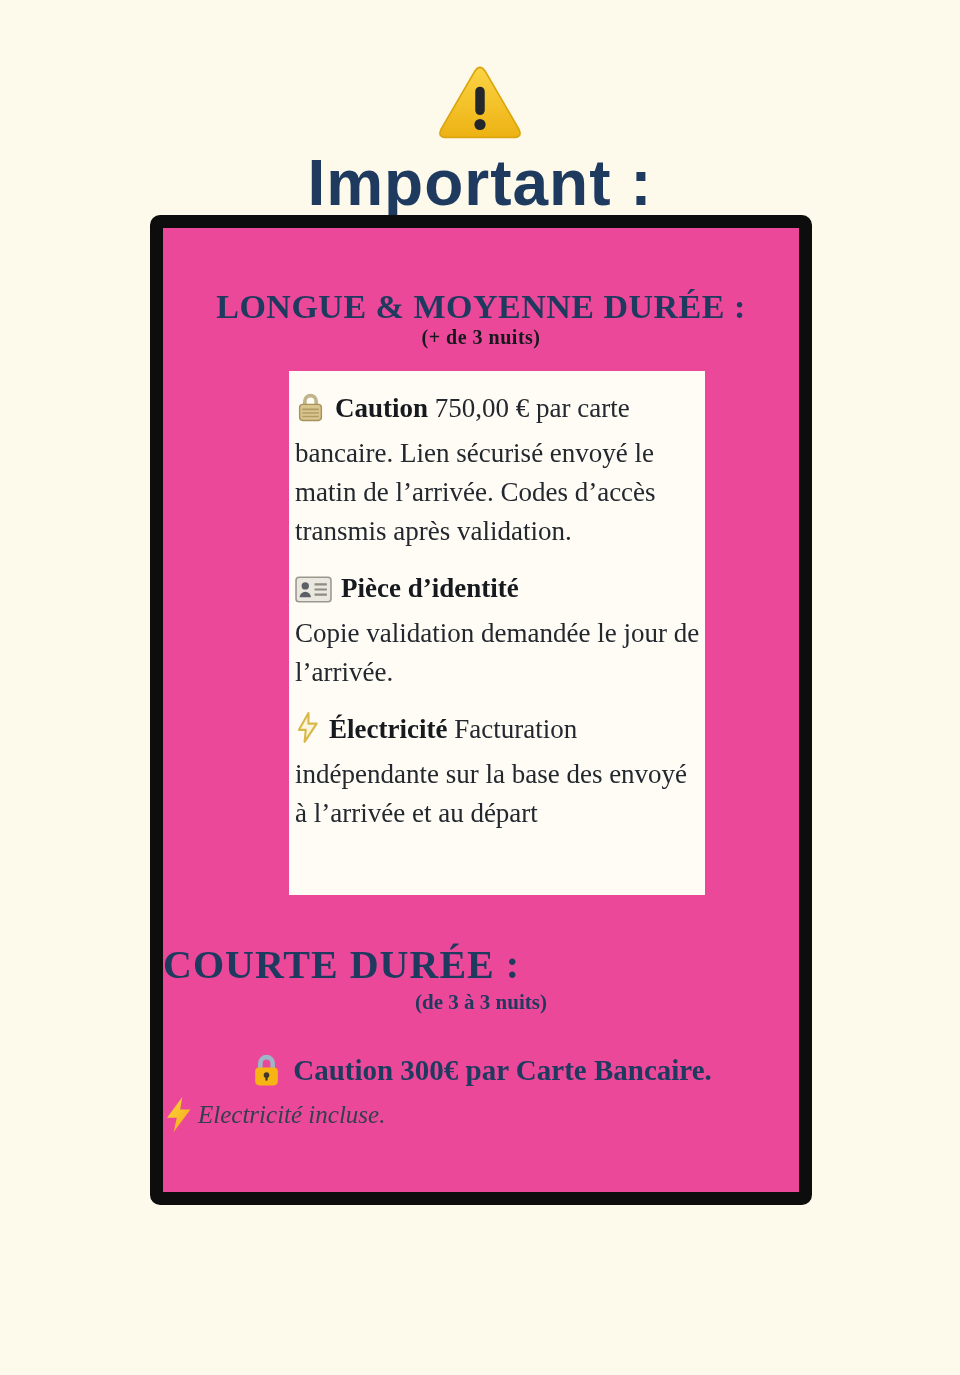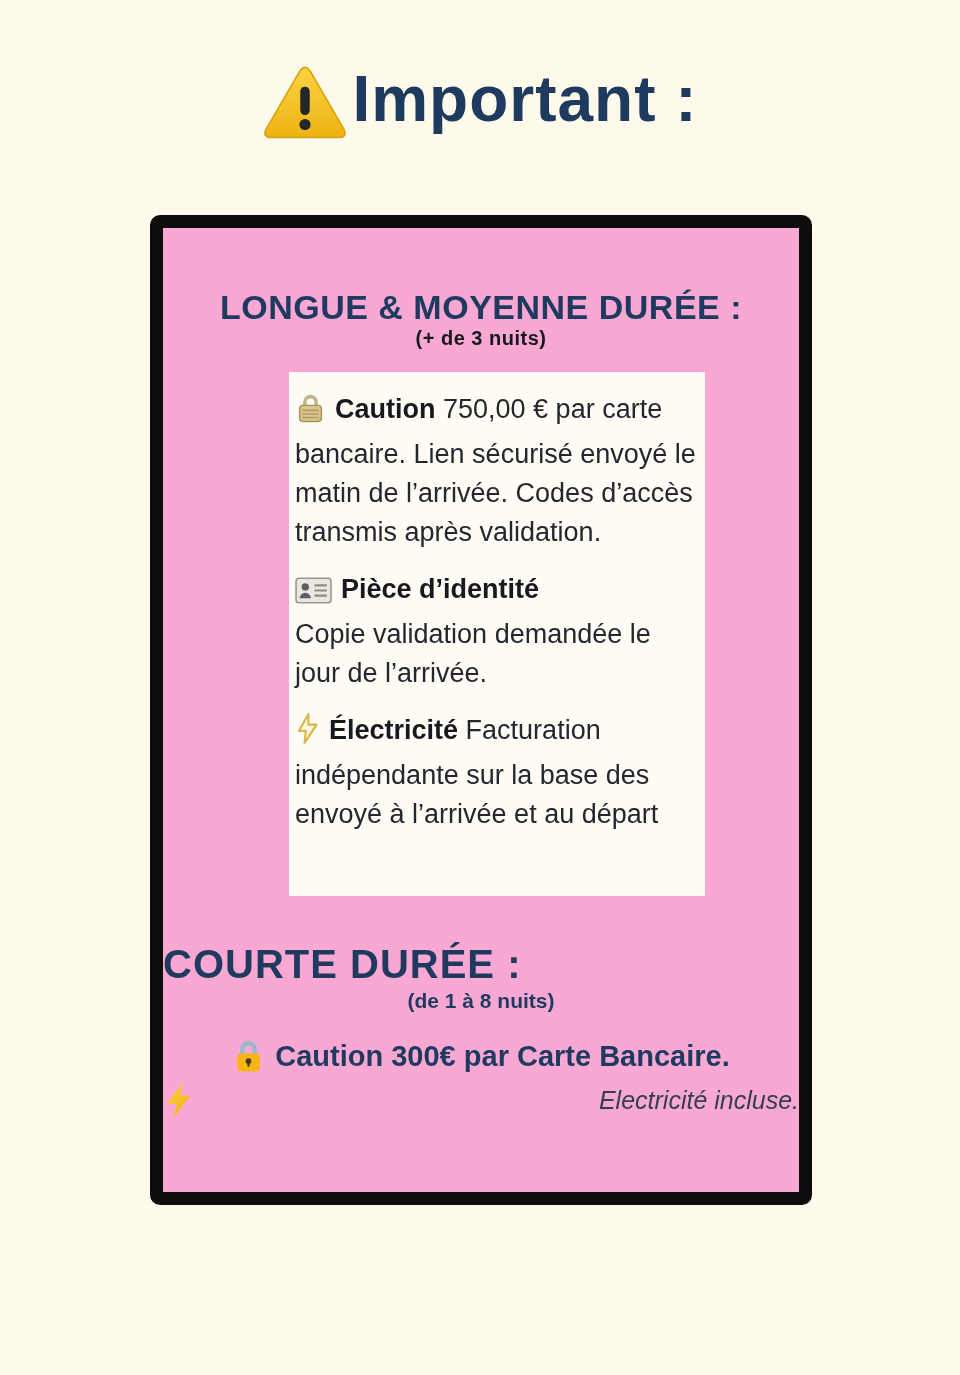--- a/index.html
+++ b/index.html
@@ -4,31 +4,32 @@
 <style>
   html, body { margin: 0; padding: 0; }
   body {
     width: 960px; height: 1375px;
     background: #fdfaeb;
     font-family: "Liberation Sans", sans-serif;
     position: relative; overflow: hidden;
   }
   .title-row {
     position: absolute; top: 56px; left: 0; width: 100%;
-    display: flex; align-items: center; justify-content: center; gap: 4px;
+    display: flex; align-items: center; justify-content: center; gap: 4px; flex-direction: column;
   }
   .warning-svg { width: 86px; height: 78px; margin-top: 8px; }
   .title-text {
     font-size: 64px; font-weight: bold; color: #1e3a5f; letter-spacing: 1px;
   }
   .card {
     position: absolute; left: 150px; top: 215px;
     width: 662px; height: 990px; box-sizing: border-box;
     border: 13px solid #0d0d0d; border-radius: 10px;
-    background: #f9a8d4;
+    background: #ec4899;
+    font-family: Liberation Serif, serif;
   }
   .h-long {
     margin-top: 60px; text-align: center;
     font-size: 34px; font-weight: bold; color: #1e3a5f; letter-spacing: 0.5px;
   }
   .sub-long {
     text-align: center;
     font-size: 20px; font-weight: bold; color: #15181d; letter-spacing: 0.5px;
   }
   .panel {
@@ -42,27 +43,27 @@
   .item.block-text .text { display: block; }
   .h-short {
     margin-top: 46px; 
     font-size: 40px; font-weight: bold; color: #1e3a5f; letter-spacing: 1px;
   }
   .sub-short {
     margin-top: 2px; text-align: center;
     font-size: 21px; font-weight: bold; color: #1e3a5f;
   }
   .caution-short {
-    margin-top: 26px;
+    margin-top: 38px;
     display: flex; align-items: center; justify-content: center; gap: 10px;
     font-size: 29px; font-weight: bold; color: #1e3a5f;
   }
   .elec-short {
     margin-top: 8px;
-    display: flex; align-items: center; justify-content: space-between; gap: 23px;
+    display: flex; align-items: center; justify-content: flex-start; gap: 4px;
     font-size: 25px; font-style: italic; color: #333f4e;
   }
 </style>
 </head>
 <body>
 
 <div class="title-row">
   <svg class="warning-svg" viewBox="0 0 100 90" aria-hidden="true">
     <defs>
       <linearGradient id="wg" x1="0" y1="0" x2="0" y2="1">
@@ -112,21 +113,21 @@
         <svg width="25" height="33" viewBox="0 0 26 34" aria-hidden="true">
           <path d="M14 2 L4 19.5 h7.2 L10 32 L22.5 13 h-8.5 Z" fill="#fdf6dd" stroke="#d9b84a" stroke-width="2.2" stroke-linejoin="round"></path>
         </svg>
       </span><b>Électricité</b>
       <span class="text">Facturation indépendante sur la base des envoyé à l’arrivée et au départ</span>
     </div>
 
   </div>
 
   <div class="h-short">COURTE DURÉE :</div>
-  <div class="sub-short">(de 1 à 8 nuits)</div>
+  <div class="sub-short">(de 3 à 3 nuits)</div>
 
   <div class="caution-short">
     <svg width="33" height="35" viewBox="0 0 32 34" aria-hidden="true">
       <path d="M10 16 V10 a6 6 0 0 1 12 0 v6" fill="none" stroke="#9db7c9" stroke-width="4.4" stroke-linecap="round"></path>
       <rect x="5" y="14" width="22" height="17.5" rx="4" fill="#f6b513"></rect>
       <circle cx="16" cy="21.5" r="2.7" fill="#41372a"></circle>
       <rect x="14.9" y="21.5" width="2.2" height="5.5" rx="1.1" fill="#41372a"></rect>
     </svg>
     <span>Caution 300€ par Carte Bancaire.</span>
   </div>

